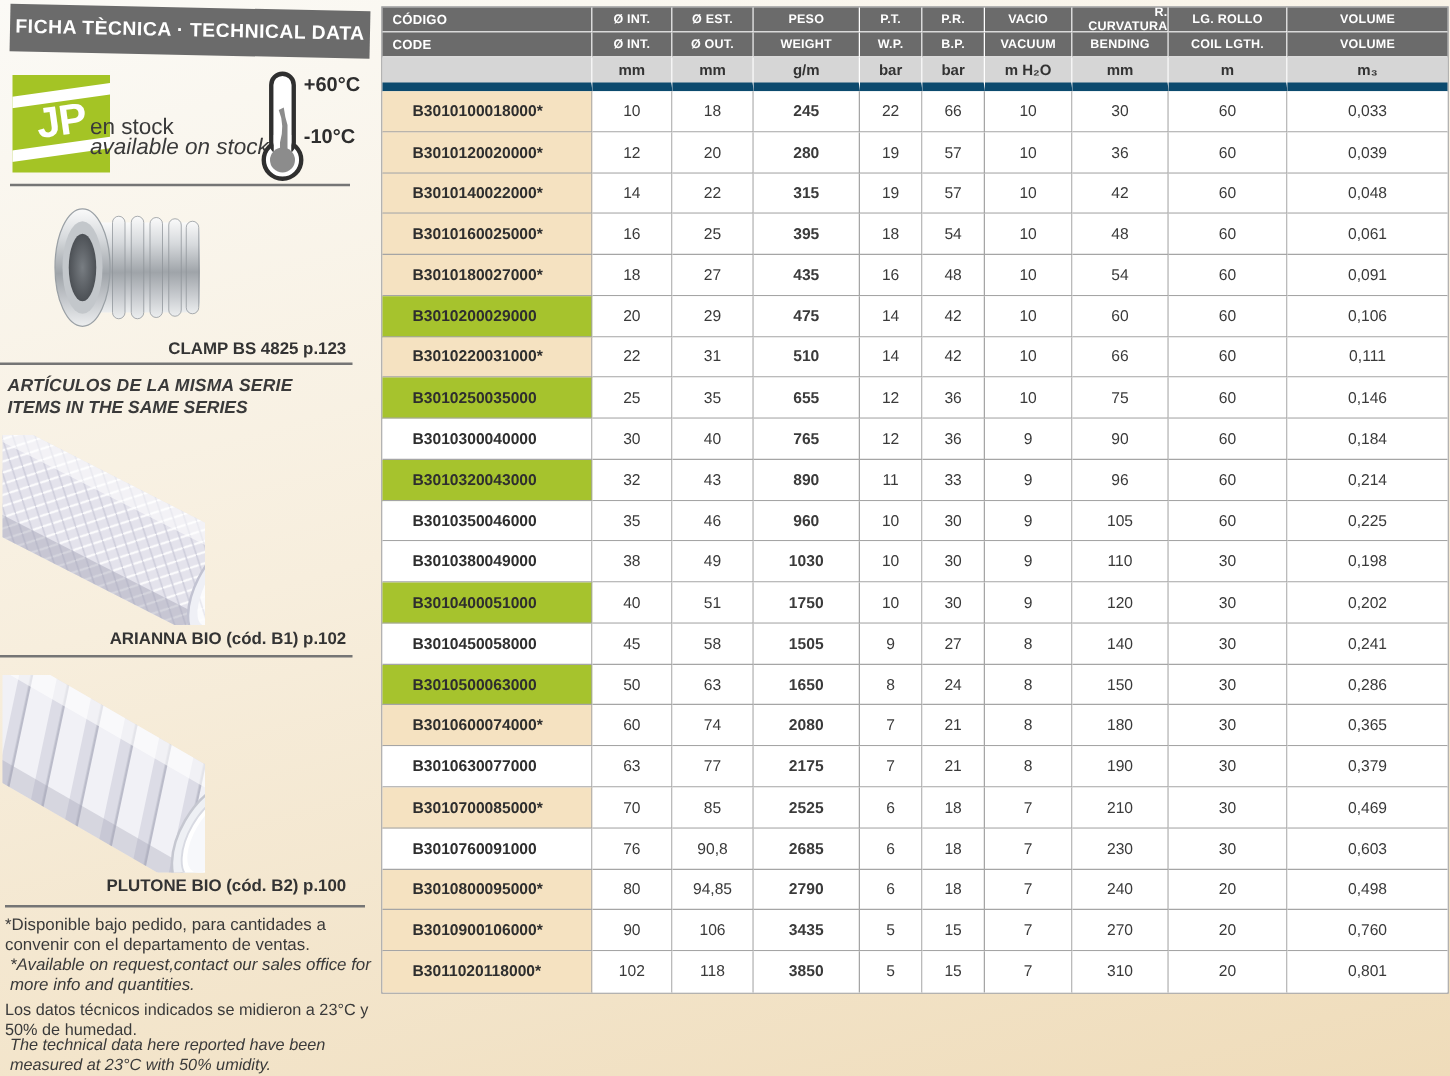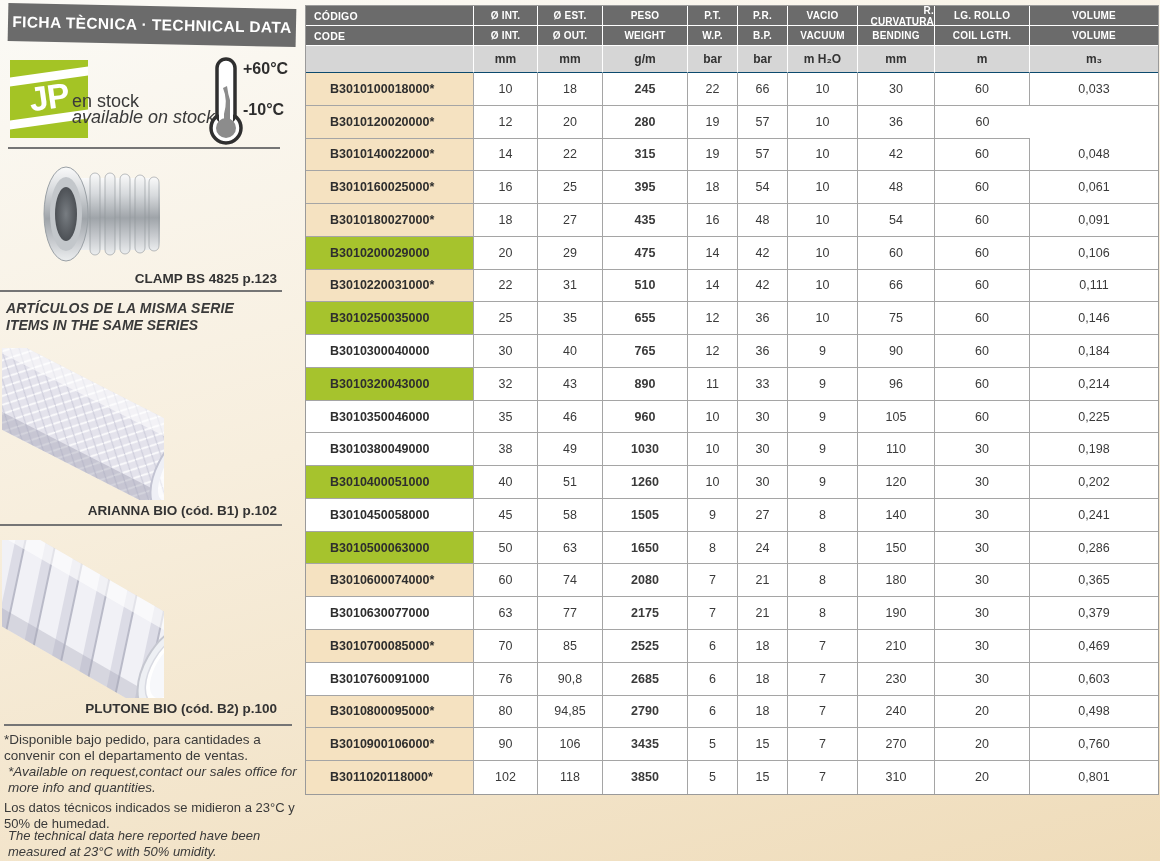--- a/index.html
+++ b/index.html
@@ -42,21 +42,21 @@
     position:absolute;left:305px;top:5px;width:852px;
     border:1px solid #9a9a9a;background:#fff;
   }
   .tgrid{display:grid;grid-template-columns:168px 64px 65px 85px 50px 50px 70px 77px 95px 128px;}
   .cell{display:flex;align-items:center;justify-content:center;box-sizing:border-box;overflow:hidden;}
   .thead .cell{background:#6b6b6b;color:#fff;font-weight:bold;font-size:10px;letter-spacing:.2px;
     border-right:1px solid #fff;border-bottom:1px solid #fff;height:20px;text-align:right;}
   .thead .cell:first-child{justify-content:flex-start;padding-left:8px;font-size:10.5px;}
   .thead .cell:last-child{border-right:none;}
   .units .cell{background:#d6d6d6;color:#333;font-weight:bold;font-size:12px;
-    border-right:1px solid #fff;border-bottom:1px solid #0c4a6e;height:27px;}
+    border-right:1px solid #fff;border-bottom:7px solid #0c4a6e;height:27px;}
   .units .cell:last-child{border-right:none;}
   .trow .cell{height:32.77px;font-size:12.5px;background:#fff;
     border-right:1px solid #a5a5a5;border-bottom:1px solid #a5a5a5;}
   .trow .cell:last-child{border-right:none;}
   .trow:last-child .cell{border-bottom:none;}
   .cell.code{justify-content:flex-start;padding-left:24px;font-weight:bold;font-size:12.5px;color:#2e2e2e;}
   .cell.code.tan{background:#f5e2c1;}
   .cell.code.green{background:#a6c32d;}
   .cell.code.plain{background:#fff;}
   .cell.bold{font-weight:bold;}
@@ -224,20 +224,21 @@
         <div class="tgrid trow">
           <div class="cell code tan">B3010120020000*</div>
           <div class="cell num">12</div>
           <div class="cell num">20</div>
           <div class="cell num bold">280</div>
           <div class="cell num">19</div>
           <div class="cell num">57</div>
           <div class="cell num">10</div>
           <div class="cell num">36</div>
           <div class="cell num">60</div>
+          <div class="cell num">0,039</div>
         </div>
         <div class="tgrid trow">
           <div class="cell code tan">B3010140022000*</div>
           <div class="cell num">14</div>
           <div class="cell num">22</div>
           <div class="cell num bold">315</div>
           <div class="cell num">19</div>
           <div class="cell num">57</div>
           <div class="cell num">10</div>
           <div class="cell num">42</div>
@@ -349,21 +350,21 @@
           <div class="cell num">30</div>
           <div class="cell num">9</div>
           <div class="cell num">110</div>
           <div class="cell num">30</div>
           <div class="cell num">0,198</div>
         </div>
         <div class="tgrid trow">
           <div class="cell code green">B3010400051000</div>
           <div class="cell num">40</div>
           <div class="cell num">51</div>
-          <div class="cell num bold">1260</div>
+          <div class="cell num bold">1750</div>
           <div class="cell num">10</div>
           <div class="cell num">30</div>
           <div class="cell num">9</div>
           <div class="cell num">120</div>
           <div class="cell num">30</div>
           <div class="cell num">0,202</div>
         </div>
         <div class="tgrid trow">
           <div class="cell code plain">B3010450058000</div>
           <div class="cell num">45</div>

